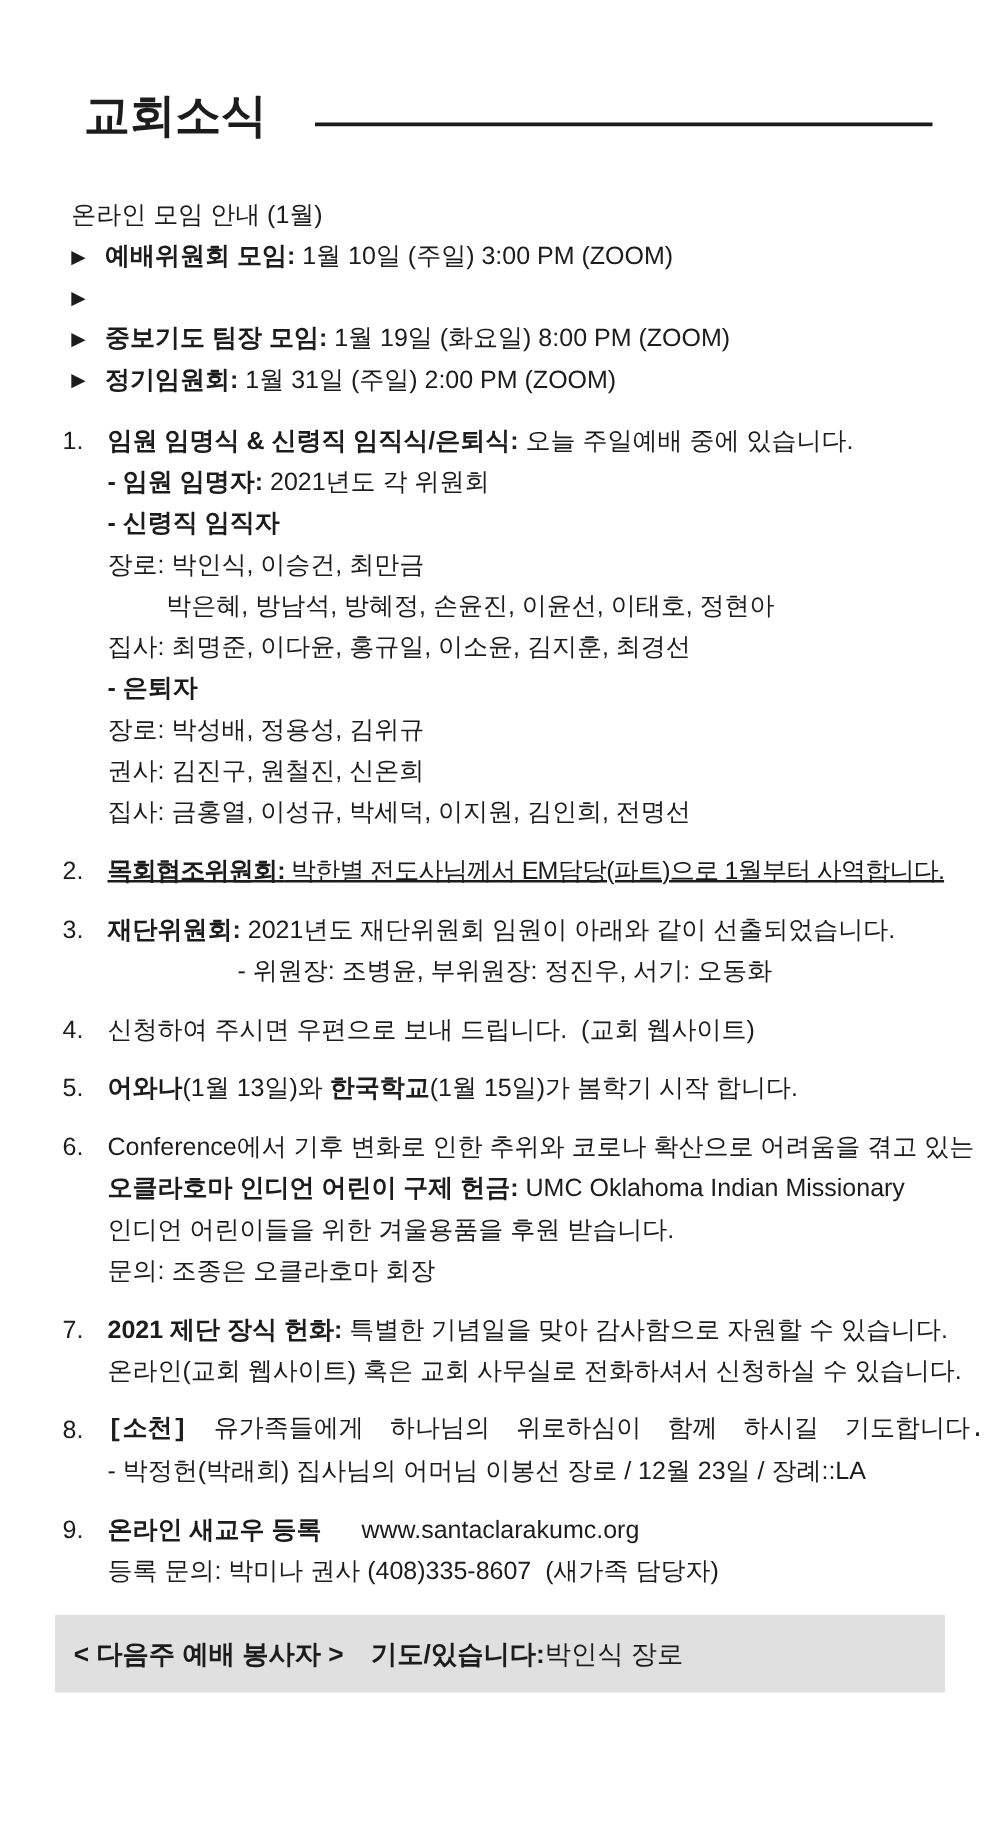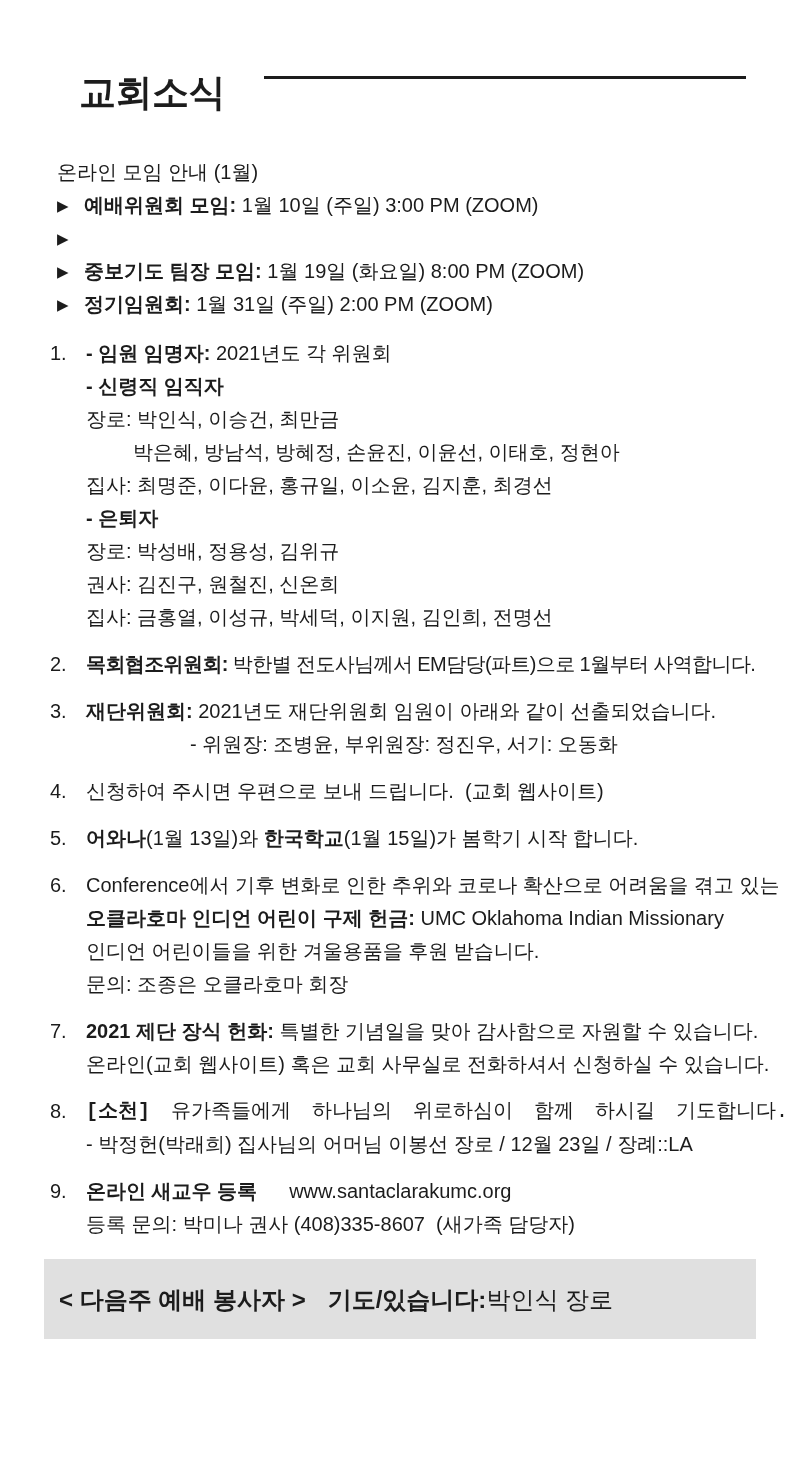--- a/index.html
+++ b/index.html
@@ -18,21 +18,22 @@
   }
   .page {
     padding: 70px 44px 0 50px;
     box-sizing: border-box;
   }
   b { font-weight: 700; }
 
   
   .title-row {
     display: flex;
-    margin-left: 29px;
+    align-items: center;
+    margin-left: 17px;
   }
   .title-row h1 {
     margin: 0;
     font-size: 37px;
     line-height: 46px;
     font-weight: 700;
     letter-spacing: -0.5px;
     white-space: nowrap;
   }
   .title-rule {
@@ -68,36 +69,36 @@
   }
   .item.first { margin-top: 16px; }
   .num {
     width: 36px;
     flex-shrink: 0;
   }
   .body { flex: 1; min-width: 0; }
   .line { white-space: nowrap; }
   .cont { padding-left: 47px; }
   .officers { padding-left: 104px; }
-  .tight { letter-spacing: -0.6px; }
+  .tight { letter-spacing: -0.6px; text-decoration: underline; }
   .justified { word-spacing: 9px; font-family: Liberation Mono, monospace; }
   .url { margin-left: 32px; }
 
   
   .next-week {
     margin-top: 18px;
     margin-left: -6px;
     width: 712px;
-    height: 80px;
+    height: 62px;
     background: #e0e0e0;
     display: flex;
     align-items: center;
     padding-left: 15px;
     box-sizing: border-box;
-    font-size: 24px;
+    font-size: 21px;
     white-space: nowrap;
   }
   .nw-gap { display: inline-block; width: 22px; }
 </style>
 </head>
 <body>
 
 <div class="page">
 
   <header class="title-row">
@@ -123,20 +124,21 @@
       <span class="tri">▶</span>
       <span class="line"><b>정기임원회:</b><span> 1월 31일 (주일) 2:00 PM (ZOOM)</span></span>
     </div>
   </section>
 
   <section>
 
     <div class="item first">
       <span class="num">1.</span>
       <div class="body">
+        <div class="line"><b>임원 임명식 &amp; 신령직 임직식/은퇴식:</b><span> 오늘 주일예배 중에 있습니다.</span></div>
         <div class="line"><b>- 임원 임명자:</b><span> 2021년도 각 위원회</span></div>
         <div class="line"><b>- 신령직 임직자</b></div>
         <div class="line">장로: 박인식, 이승건, 최만금</div>
         <div class="line cont">박은혜, 방남석, 방혜정, 손윤진, 이윤선, 이태호, 정현아</div>
         <div class="line">집사: 최명준, 이다윤, 홍규일, 이소윤, 김지훈, 최경선</div>
         <div class="line"><b>- 은퇴자</b></div>
         <div class="line">장로: 박성배, 정용성, 김위규</div>
         <div class="line">권사: 김진구, 원철진, 신온희</div>
         <div class="line">집사: 금홍열, 이성규, 박세덕, 이지원, 김인희, 전명선</div>
       </div>

